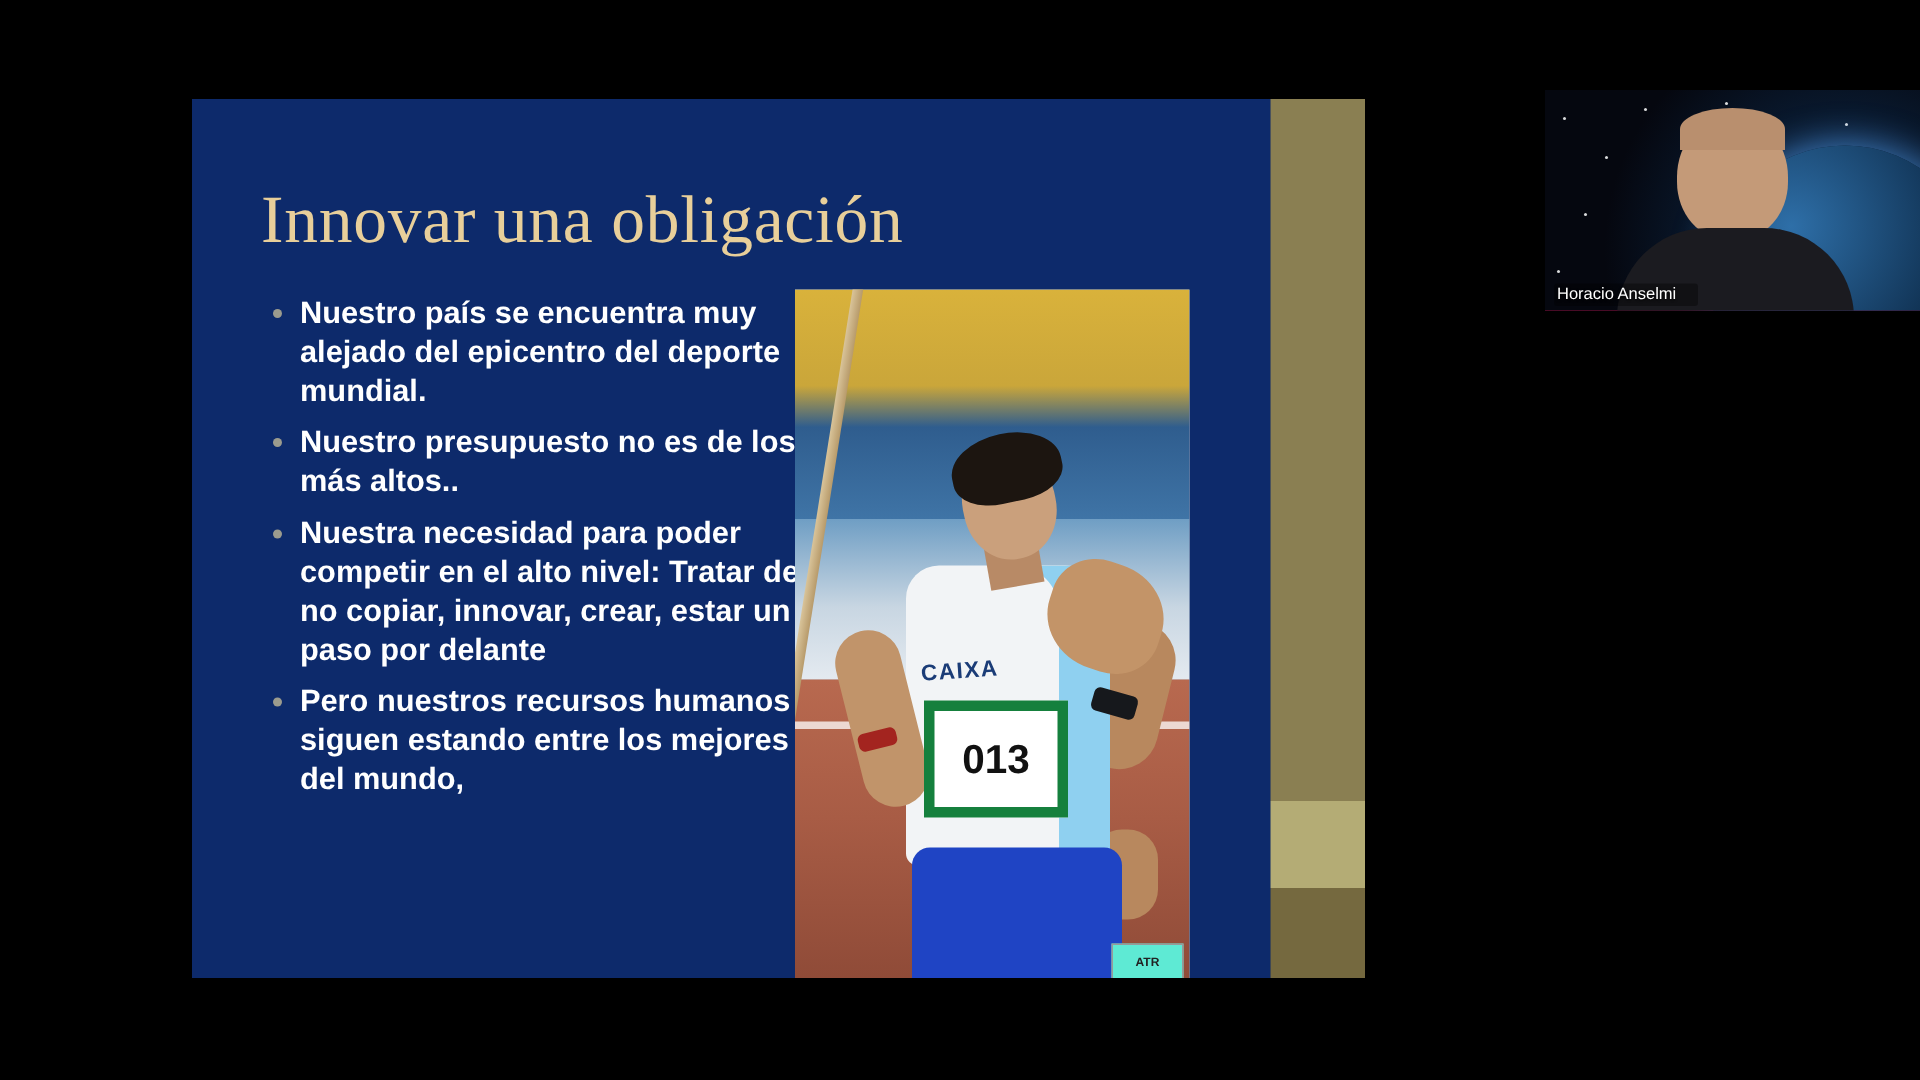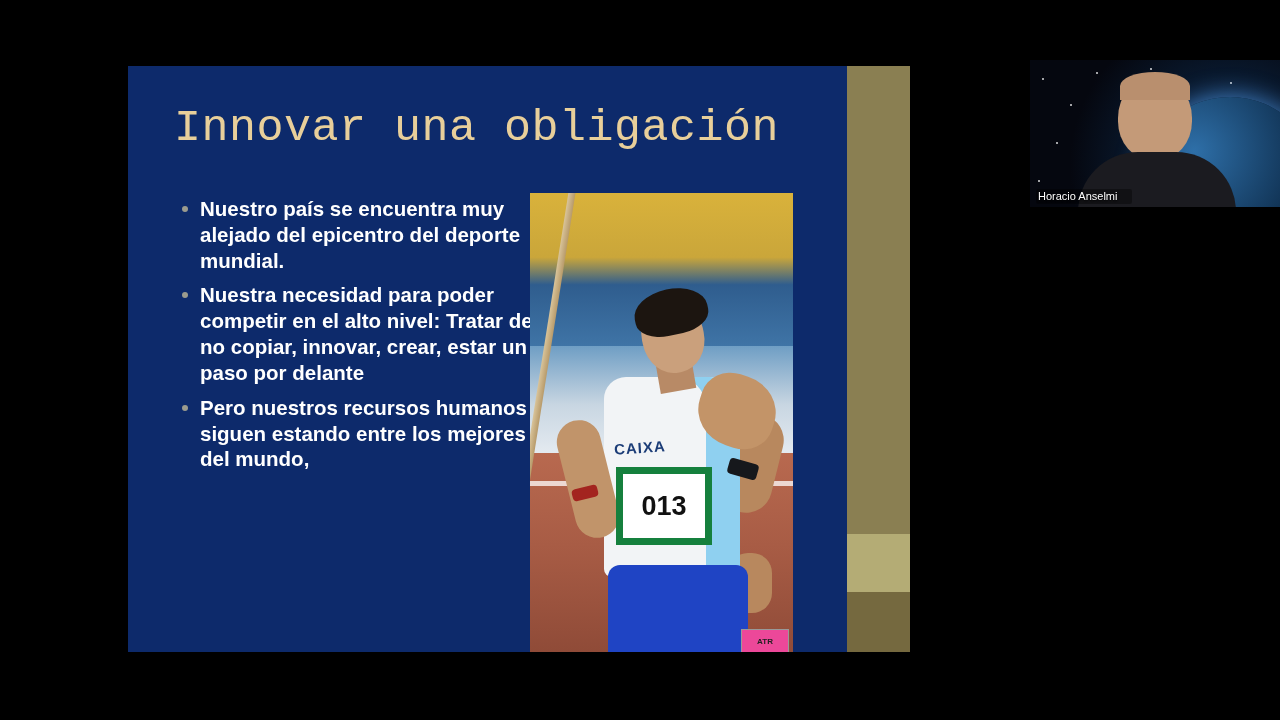--- a/index.html
+++ b/index.html
@@ -60,22 +60,22 @@
     left: 719px;
     top: 526px;
     width: 63px;
     height: 60px;
     background: #75693f;
   }
 
   .slide-title {
     position: absolute;
     left: 46px;
-    top: 38px;
-    font-family: Liberation Mono, monospace;
+    top: 56px;
+    font-family: Liberation Serif, serif;
     font-size: 45px;
     line-height: 1.1;
     color: #e8cf9a;
     letter-spacing: 0.5px;
     white-space: nowrap;
   }
 
   .bullets {
     position: absolute;
     left: 46px;
@@ -207,21 +207,21 @@
     background: #b8885e; border-radius: 20px;
   }
   .javelin {
     position: absolute; left: 40px; top: -10px; width: 7px; height: 520px;
     background: linear-gradient(90deg, #d9c49a, #b79a6a);
     transform: rotate(9deg);
     transform-origin: top center;
   }
   .ph-logo {
     position: absolute; right: 4px; bottom: 5px; width: 46px; height: 22px;
-    background: #ec4899; border: 1px solid #999;
+    background: #5eead4; border: 1px solid #999;
     display: flex; align-items: center; justify-content: center;
     font-size: 8px; color: #222; font-weight: bold;
   }
 
   
   .webcam {
     position: absolute;
     left: 1030px;
     top: 60px;
     width: 250px;
@@ -277,20 +277,21 @@
     <div class="slide-body"></div>
 
     <div class="bar-tall"></div>
     <div class="bar-mid"></div>
     <div class="bar-low"></div>
 
     <div class="slide-title">Innovar una obligación</div>
 
     <ul class="bullets">
       <li>Nuestro país se encuentra muy alejado del epicentro del deporte mundial.</li>
+      <li>Nuestro presupuesto no es de los más altos..</li>
       <li>Nuestra necesidad para poder competir en el alto nivel: Tratar de no copiar, innovar, crear, estar un paso por delante</li>
       <li>Pero nuestros recursos humanos siguen estando entre los mejores del mundo,</li>
     </ul>
 
     <div class="photo">
       <div class="ph-sky"></div>
       <div class="ph-stand"></div>
       <div class="ph-track"></div>
       <div class="ph-line"></div>
       <div class="ph-bigtext">ZA</div>

